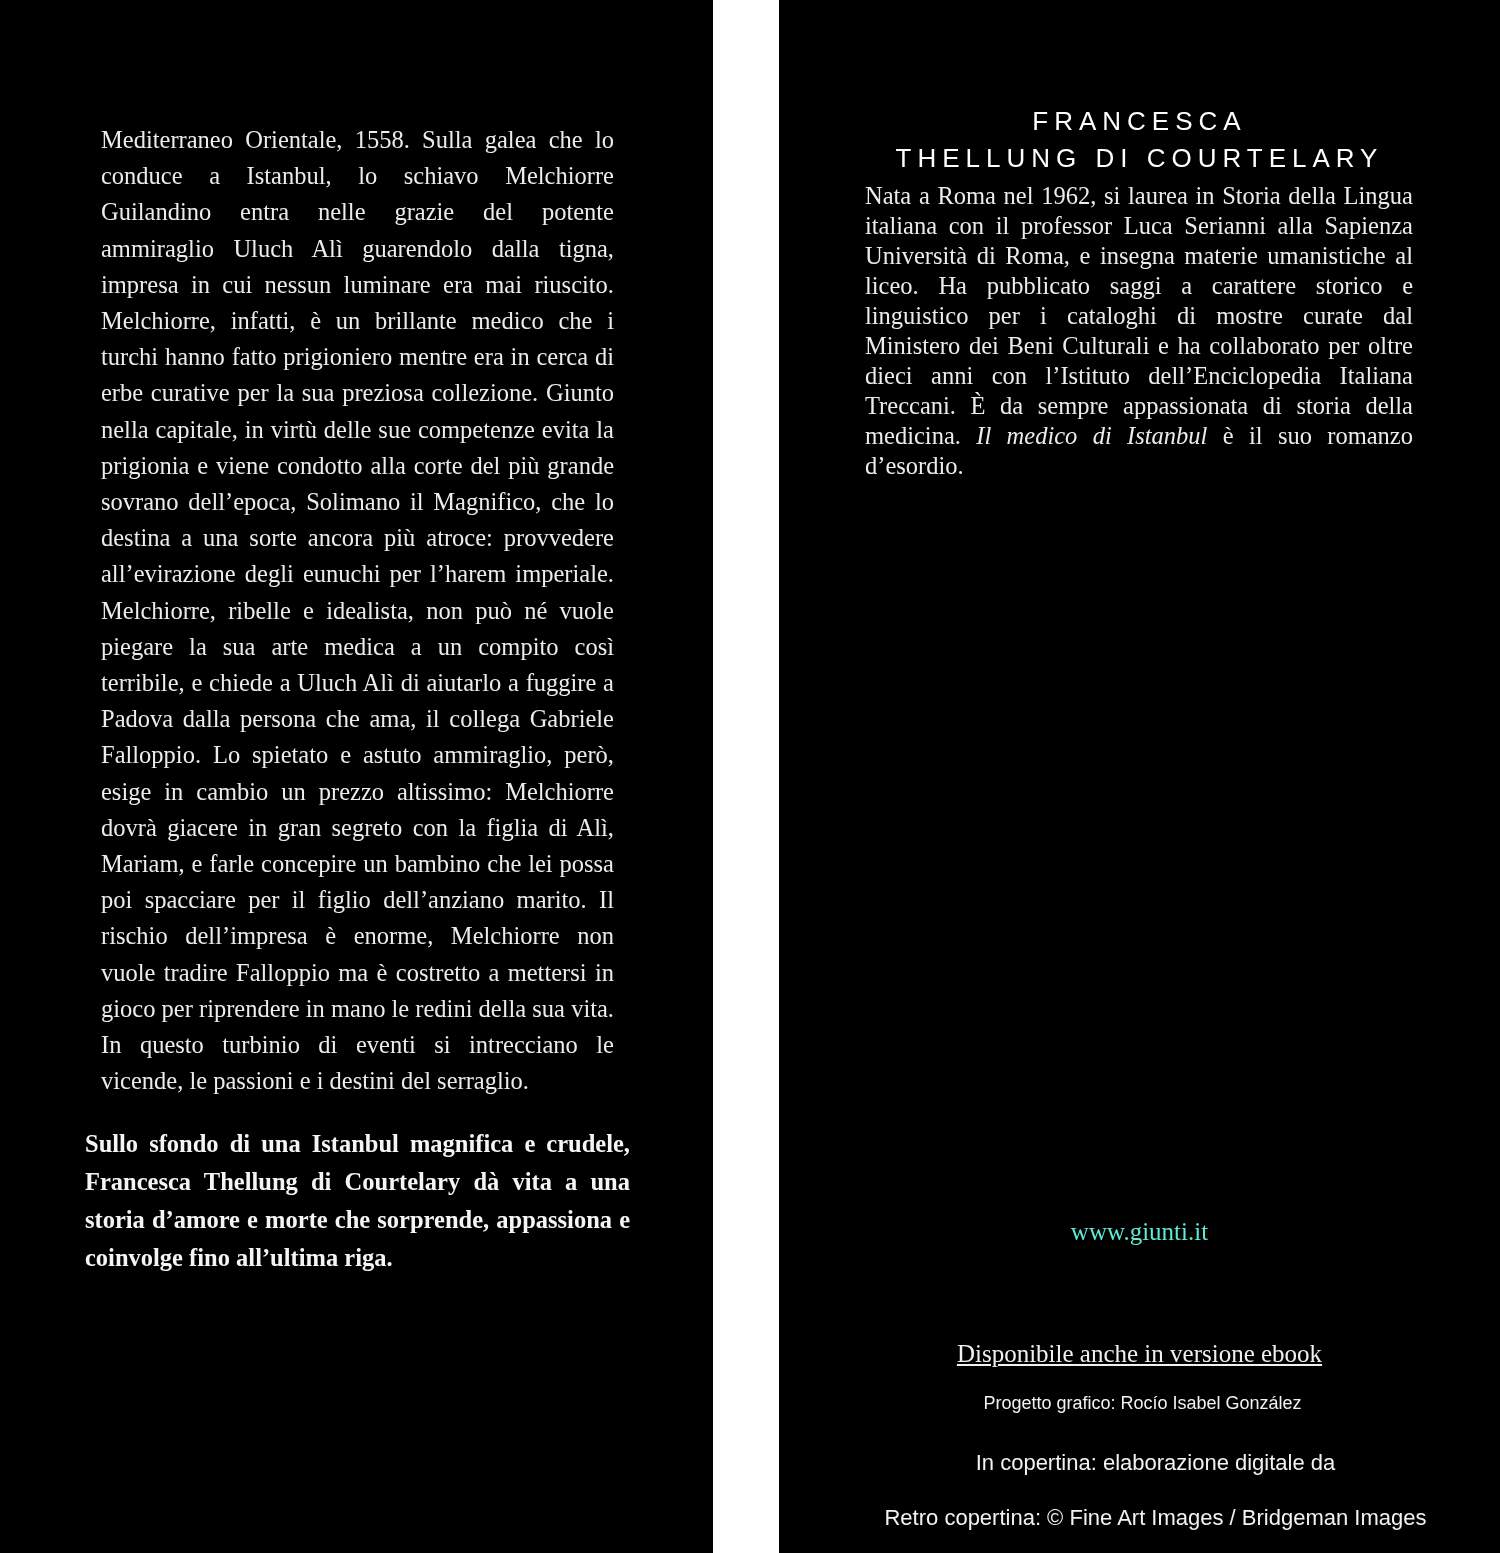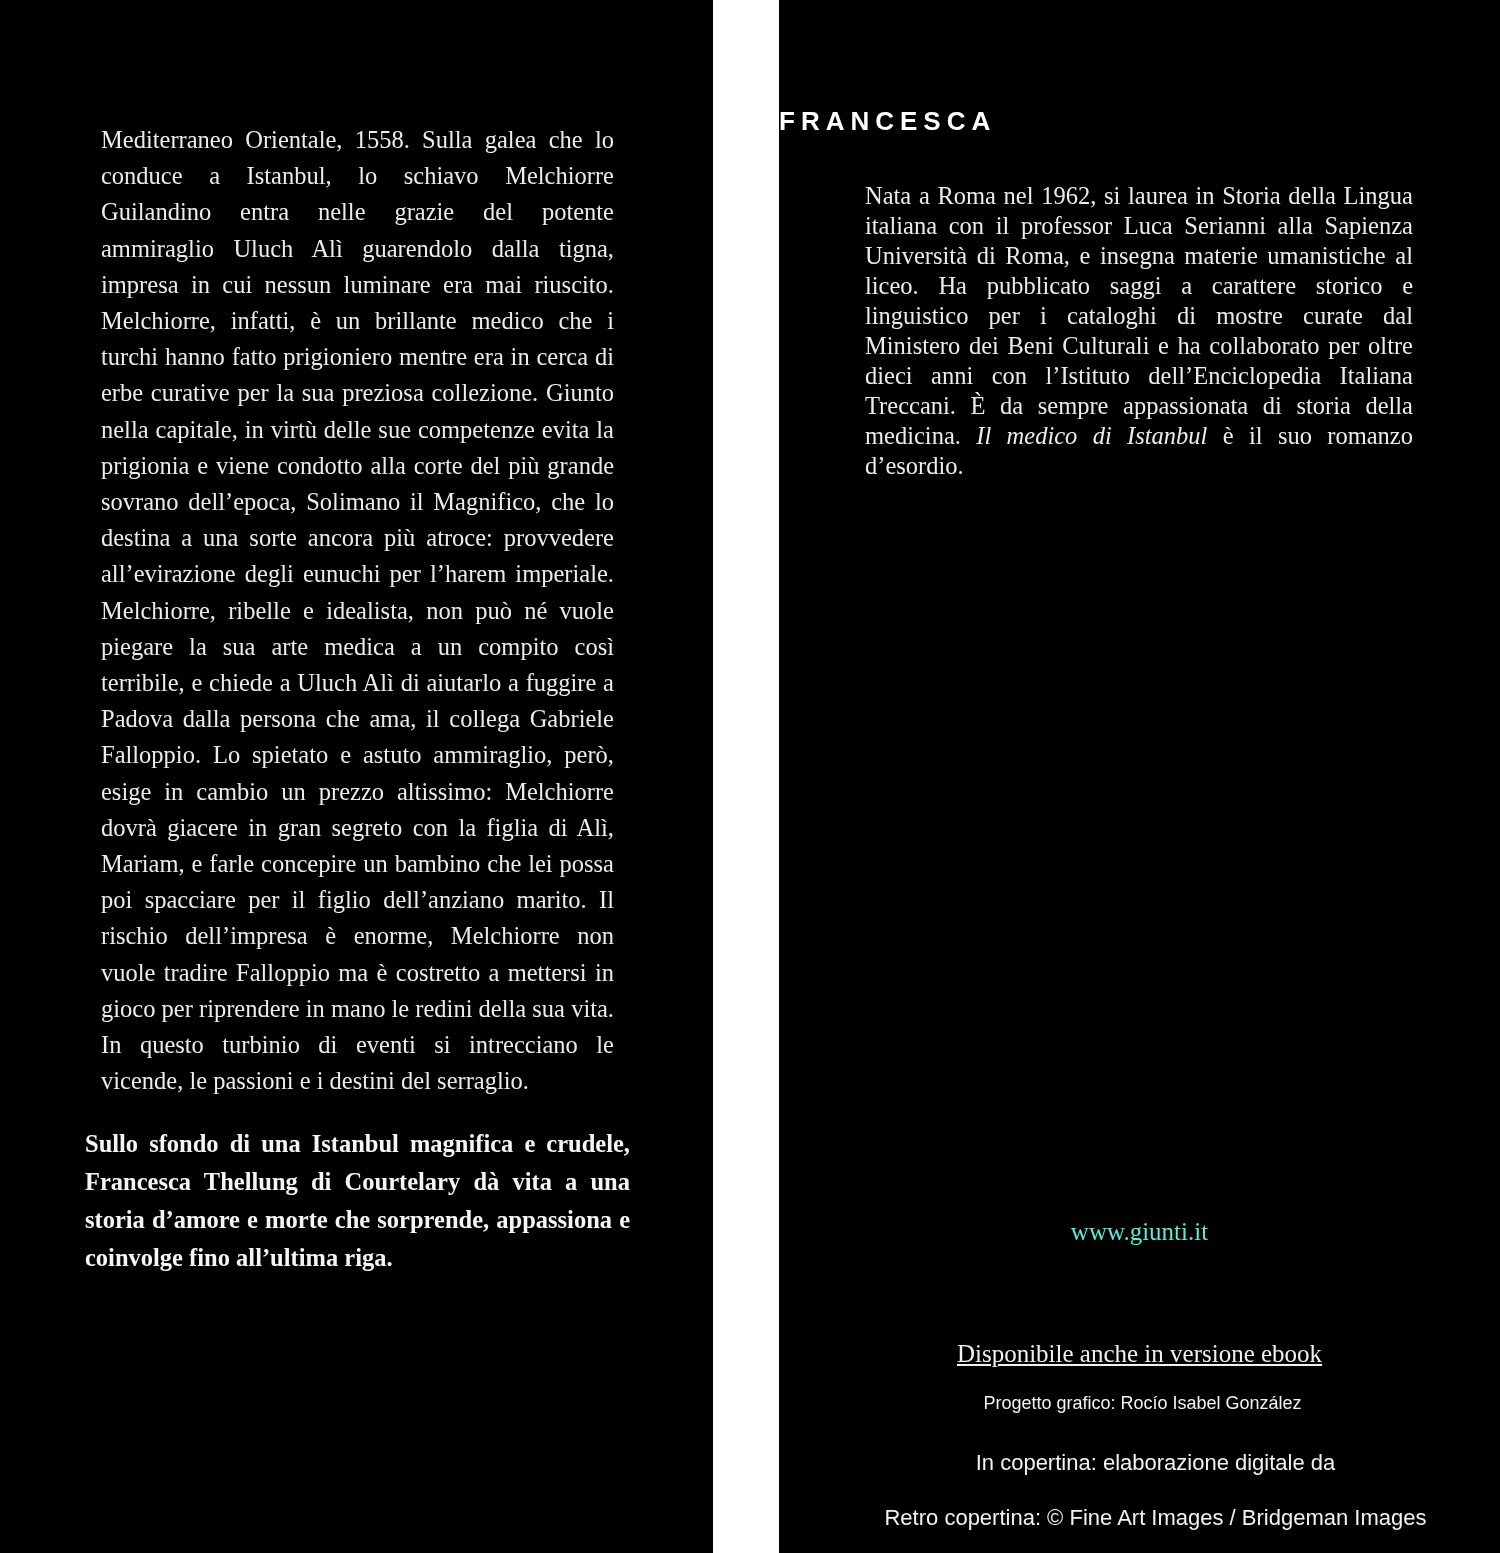--- a/index.html
+++ b/index.html
@@ -59,22 +59,23 @@
     color: #f5f5f5;
     margin: 26px 0 0 0;
   }
 
   
   .author-heading {
     position: absolute;
     left: 0;
     top: 103px;
     width: 100%;
+    text-align: center;
     font-family: "Liberation Sans", sans-serif;
-    font-weight: bold;
+    font-weight: normal;
     font-size: 26px;
     letter-spacing: 6px;
     line-height: 37px;
     color: #ffffff;
     margin: 0;
   }
   .bio-wrap {
     position: absolute;
     left: 86px;
     top: 181px;
@@ -144,20 +145,21 @@
     <p class="synopsis">Mediterraneo Orientale, 1558. Sulla galea che lo conduce a Istanbul, lo schiavo Melchiorre Guilandino entra nelle grazie del potente ammiraglio Uluch Alì guarendolo dalla tigna, impresa in cui nessun luminare era mai riuscito. Melchiorre, infatti, è un brillante medico che i turchi hanno fatto prigioniero mentre era in cerca di erbe curative per la sua preziosa collezione. Giunto nella capitale, in virtù delle sue competenze evita la prigionia e viene condotto alla corte del più grande sovrano dell’epoca, Solimano il Magnifico, che lo destina a una sorte ancora più atroce: provvedere all’evirazione degli eunuchi per l’harem imperiale. Melchiorre, ribelle e idealista, non può né vuole piegare la sua arte medica a un compito così terribile, e chiede a Uluch Alì di aiutarlo a fuggire a Padova dalla persona che ama, il collega Gabriele Falloppio. Lo spietato e astuto ammiraglio, però, esige in cambio un prezzo altissimo: Melchiorre dovrà giacere in gran segreto con la figlia di Alì, Mariam, e farle concepire un bambino che lei possa poi spacciare per il figlio dell’anziano marito. Il rischio dell’impresa è enorme, Melchiorre non vuole tradire Falloppio ma è costretto a mettersi in gioco per riprendere in mano le redini della sua vita. In questo turbinio di eventi si intrecciano le vicende, le passioni e i destini del serraglio.</p>
     <p class="tagline">Sullo sfondo di una Istanbul magnifica e crudele, Francesca Thellung di Courtelary dà vita a una storia d’amore e morte che sorprende, appassiona e coinvolge fino all’ultima riga.</p>
   </div>
 </div>
 
 <div class="gap"></div>
 
 <div class="panel panel-right">
   <h1 class="author-heading">
     <span>FRANCESCA</span><br>
+    <span>THELLUNG DI COURTELARY</span>
   </h1>
 
   <div class="bio-wrap">
     <p class="bio"><span>Nata a Roma nel 1962, si laurea in Storia della Lingua italiana con il professor Luca Serianni alla Sapienza Università di Roma, e insegna materie umanistiche al liceo. Ha pubblicato saggi a carattere storico e linguistico per i cataloghi di mostre curate dal Ministero dei Beni Culturali e ha collaborato per oltre dieci anni con l’Istituto dell’Enciclopedia Italiana Treccani. È da sempre appassionata di storia della medicina. </span><span class="italic">Il medico di Istanbul</span><span> è il suo romanzo d’esordio.</span></p>
   </div>
 
   <p class="website">www.giunti.it</p>
 
   <p class="ebook">Disponibile anche in versione ebook</p>
 

